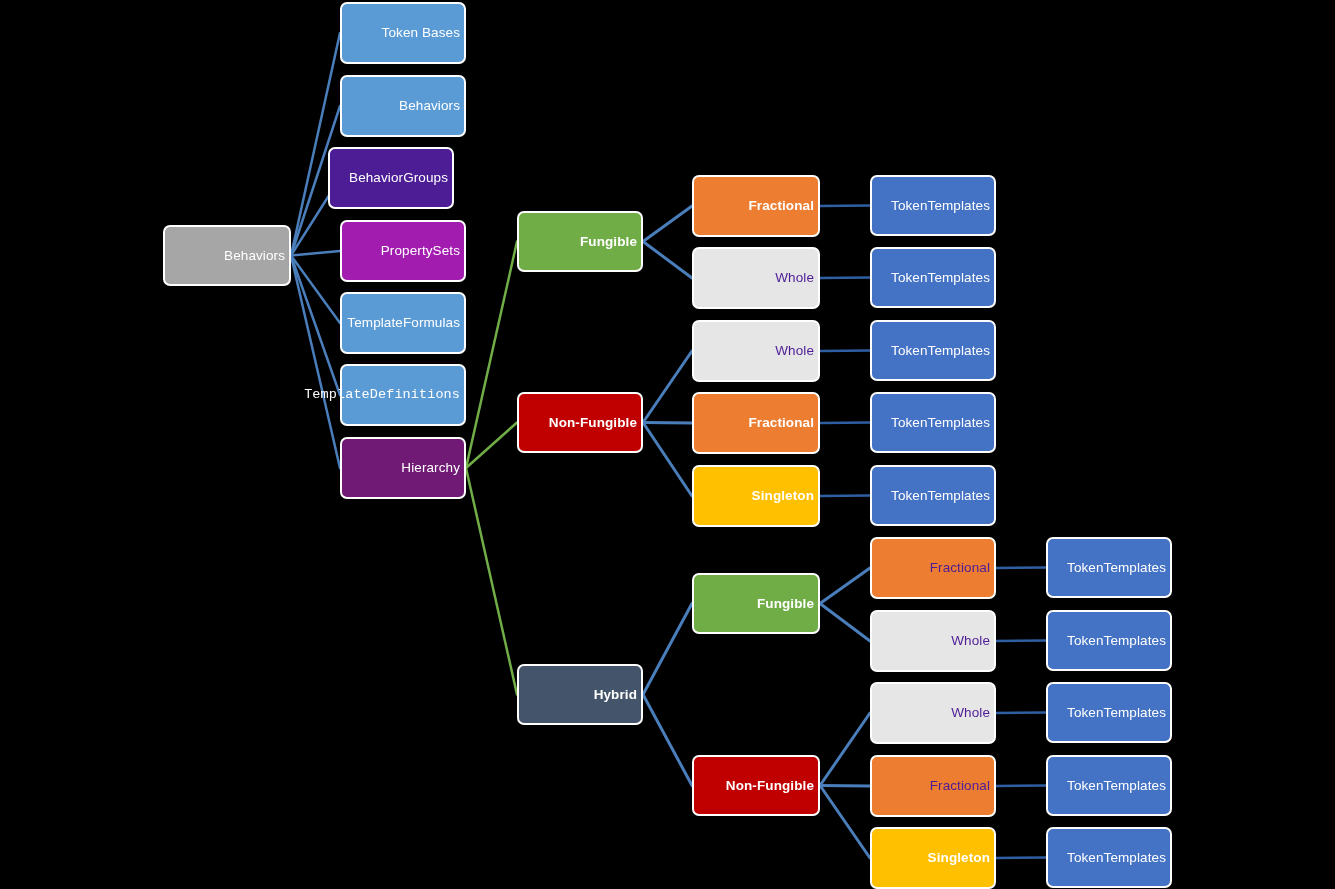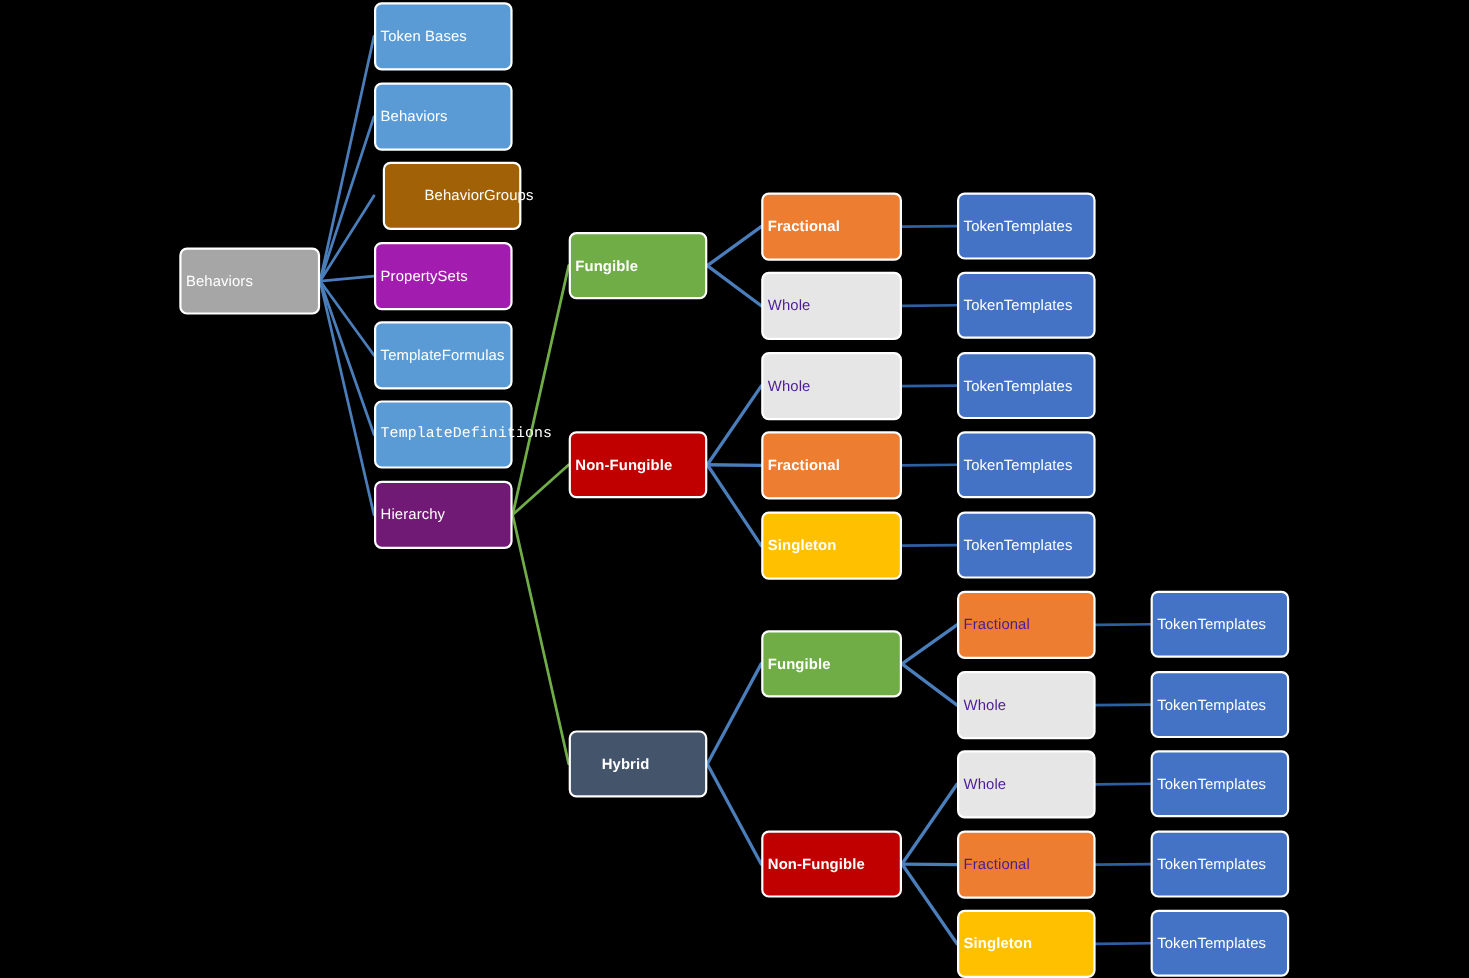--- a/index.html
+++ b/index.html
@@ -9,21 +9,21 @@
     background:#000000;
     overflow:hidden;
     font-family:"Liberation Sans", sans-serif;
   }
   svg.links{position:absolute;left:0;top:0;width:1335px;height:889px;pointer-events:none;}
   .node{
     position:absolute;
     box-sizing:border-box;
     border-radius:7px;
     border:2px solid #ffffff;
-    display:flex;align-items:center;justify-content:flex-start;
+    display:flex;align-items:center;justify-content:flex-end;
     text-align:center;
     font-size:13.5px;
     line-height:1.15;
     letter-spacing:.1px;
     z-index:5;
     padding:2px 4px;
   }
   .node.light{color:#ffffff;}
   .node.dark{color:#4c1d95;}
   .node.bold{font-weight:bold;}
@@ -69,21 +69,21 @@
   <div id="nodes-layer">
       <div class="node light" style="left: 163px; top: 225px; width: 128px; height: 61px; background: rgb(166, 166, 166);">
         <span>Behaviors</span>
       </div>
       <div class="node light" style="left: 340px; top: 2px; width: 126px; height: 62px; background: rgb(91, 155, 213);">
         <span>Token Bases</span>
       </div>
       <div class="node light" style="left: 340px; top: 75px; width: 126px; height: 62px; background: rgb(91, 155, 213);">
         <span>Behaviors</span>
       </div>
-      <div class="node light" style="left: 348px; top: 147px; width: 126px; height: 62px; background: #a16207; padding-left: 36px;">
+      <div class="node light" style="left: 328px; top: 147px; width: 126px; height: 62px; background: #4c1d95; padding-left: 36px;">
         <span>BehaviorGroups</span>
       </div>
       <div class="node light" style="left: 340px; top: 220px; width: 126px; height: 62px; background: #a21caf;">
         <span>PropertySets</span>
       </div>
       <div class="node light" style="left: 340px; top: 292px; width: 126px; height: 62px; background: rgb(91, 155, 213);">
         <span>TemplateFormulas</span>
       </div>
       <div class="node light" style="left: 340px; top: 364px; width: 126px; height: 62px; background: rgb(91, 155, 213); font-family: Liberation Mono, monospace;">
         <span>TemplateDefinitions</span>

